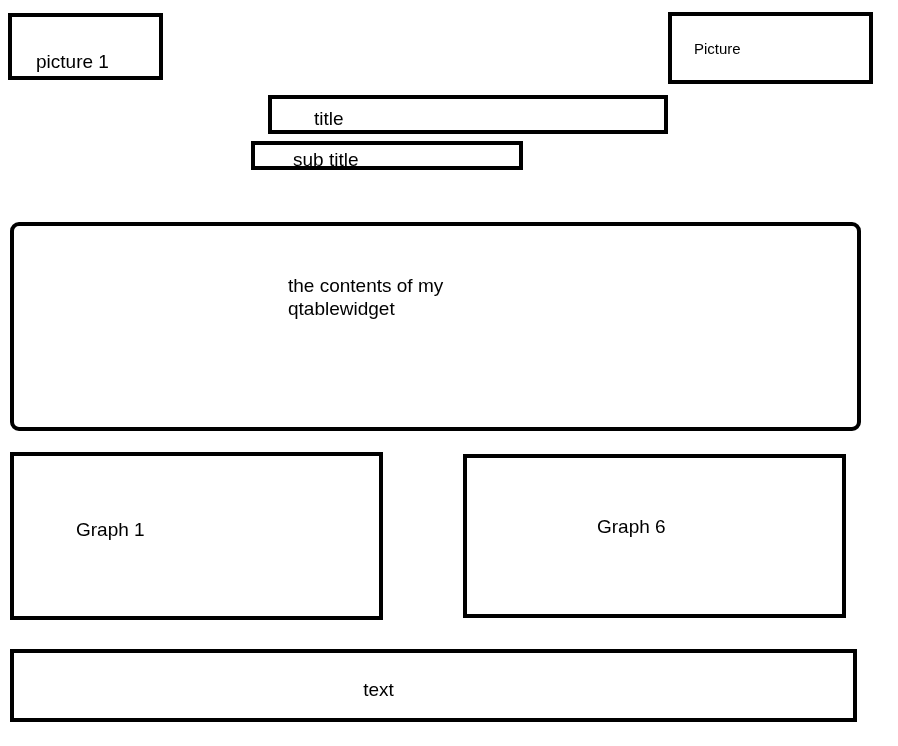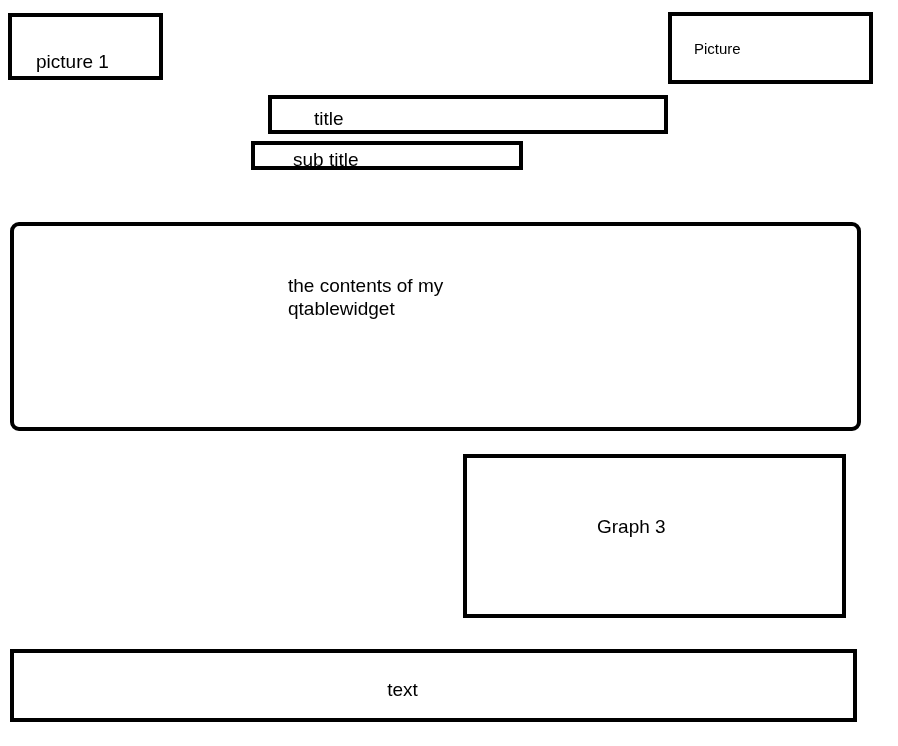--- a/index.html
+++ b/index.html
@@ -51,21 +51,21 @@
   #table-box      { left: 10px;  top: 222px; width: 851px; height: 209px; border-radius: 9px; }
   #table-label    { left: 274px; top: 48px;  font-size: 19px; }
 
   #graph1-box     { left: 10px;  top: 452px; width: 373px; height: 168px; }
   #graph1-label   { left: 62px;  top: 62px;  font-size: 19px; }
 
   #graph2-box     { left: 463px; top: 454px; width: 383px; height: 164px; }
   #graph2-label   { left: 130px; top: 57px;  font-size: 19px; }
 
   #text-box       { left: 10px;  top: 649px; width: 847px; height: 73px; }
-  #text-label     { left: 0;     top: 25px;  width: 729px; text-align: center; font-size: 19px; padding-left: 24px; }
+  #text-label     { left: 0;     top: 25px;  width: 729px; text-align: center; font-size: 19px; }
 </style>
 </head>
 <body>
 
 <div id="canvas">
 
   <div class="box" id="picture1-box">
     <span class="box-label" id="picture1-label">picture 1</span>
   </div>
 
@@ -79,22 +79,25 @@
 
   <div class="box" id="subtitle-box">
     <span class="box-label" id="subtitle-label">sub title</span>
   </div>
 
   <div class="box" id="table-box">
     <span class="box-label" id="table-label">the contents of my
 qtablewidget</span>
   </div>
 
+  <div class="box" id="graph1-box">
+    <span class="box-label" id="graph1-label">Graph 1</span>
+  </div>
 
   <div class="box" id="graph2-box">
-    <span class="box-label" id="graph2-label">Graph 3</span>
+    <span class="box-label" id="graph2-label">Graph 6</span>
   </div>
 
   <div class="box" id="text-box">
     <span class="box-label" id="text-label">text</span>
   </div>
 
 </div>
 
 </body></html>

